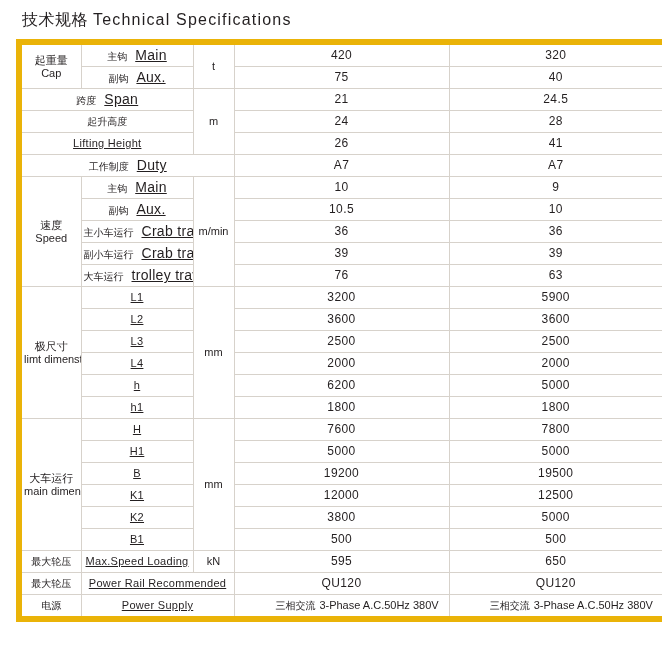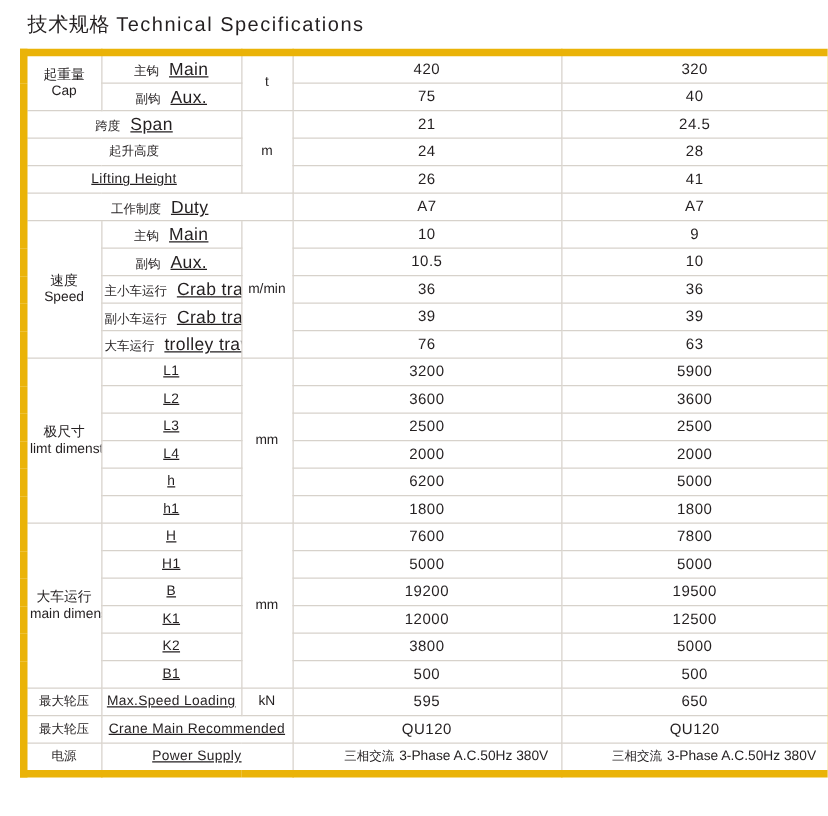--- a/index.html
+++ b/index.html
@@ -269,21 +269,21 @@
       <tr>
         <td class="pair-cn">最大轮压</td>
         <td class="pair-en">Max.Speed Loading</td>
         <td class="unit">kN</td>
         <td class="val">595</td>
         <td class="val">650</td>
       </tr>
 
       <tr>
         <td class="pair-cn">最大轮压</td>
-        <td colspan="2" class="pair-en">Crane Main Recommended</td>
+        <td colspan="2" class="pair-en">Power Rail Recommended</td>
         <td class="val">QU120</td>
         <td class="val">QU120</td>
       </tr>
 
       <tr>
         <td class="pair-cn">电源</td>
         <td colspan="2" class="pair-en">Power Supply</td>
         <td class="power-val">
           <span class="cn">三相交流</span><span class="en">3-Phase A.C.50Hz 380V</span>
         </td>

